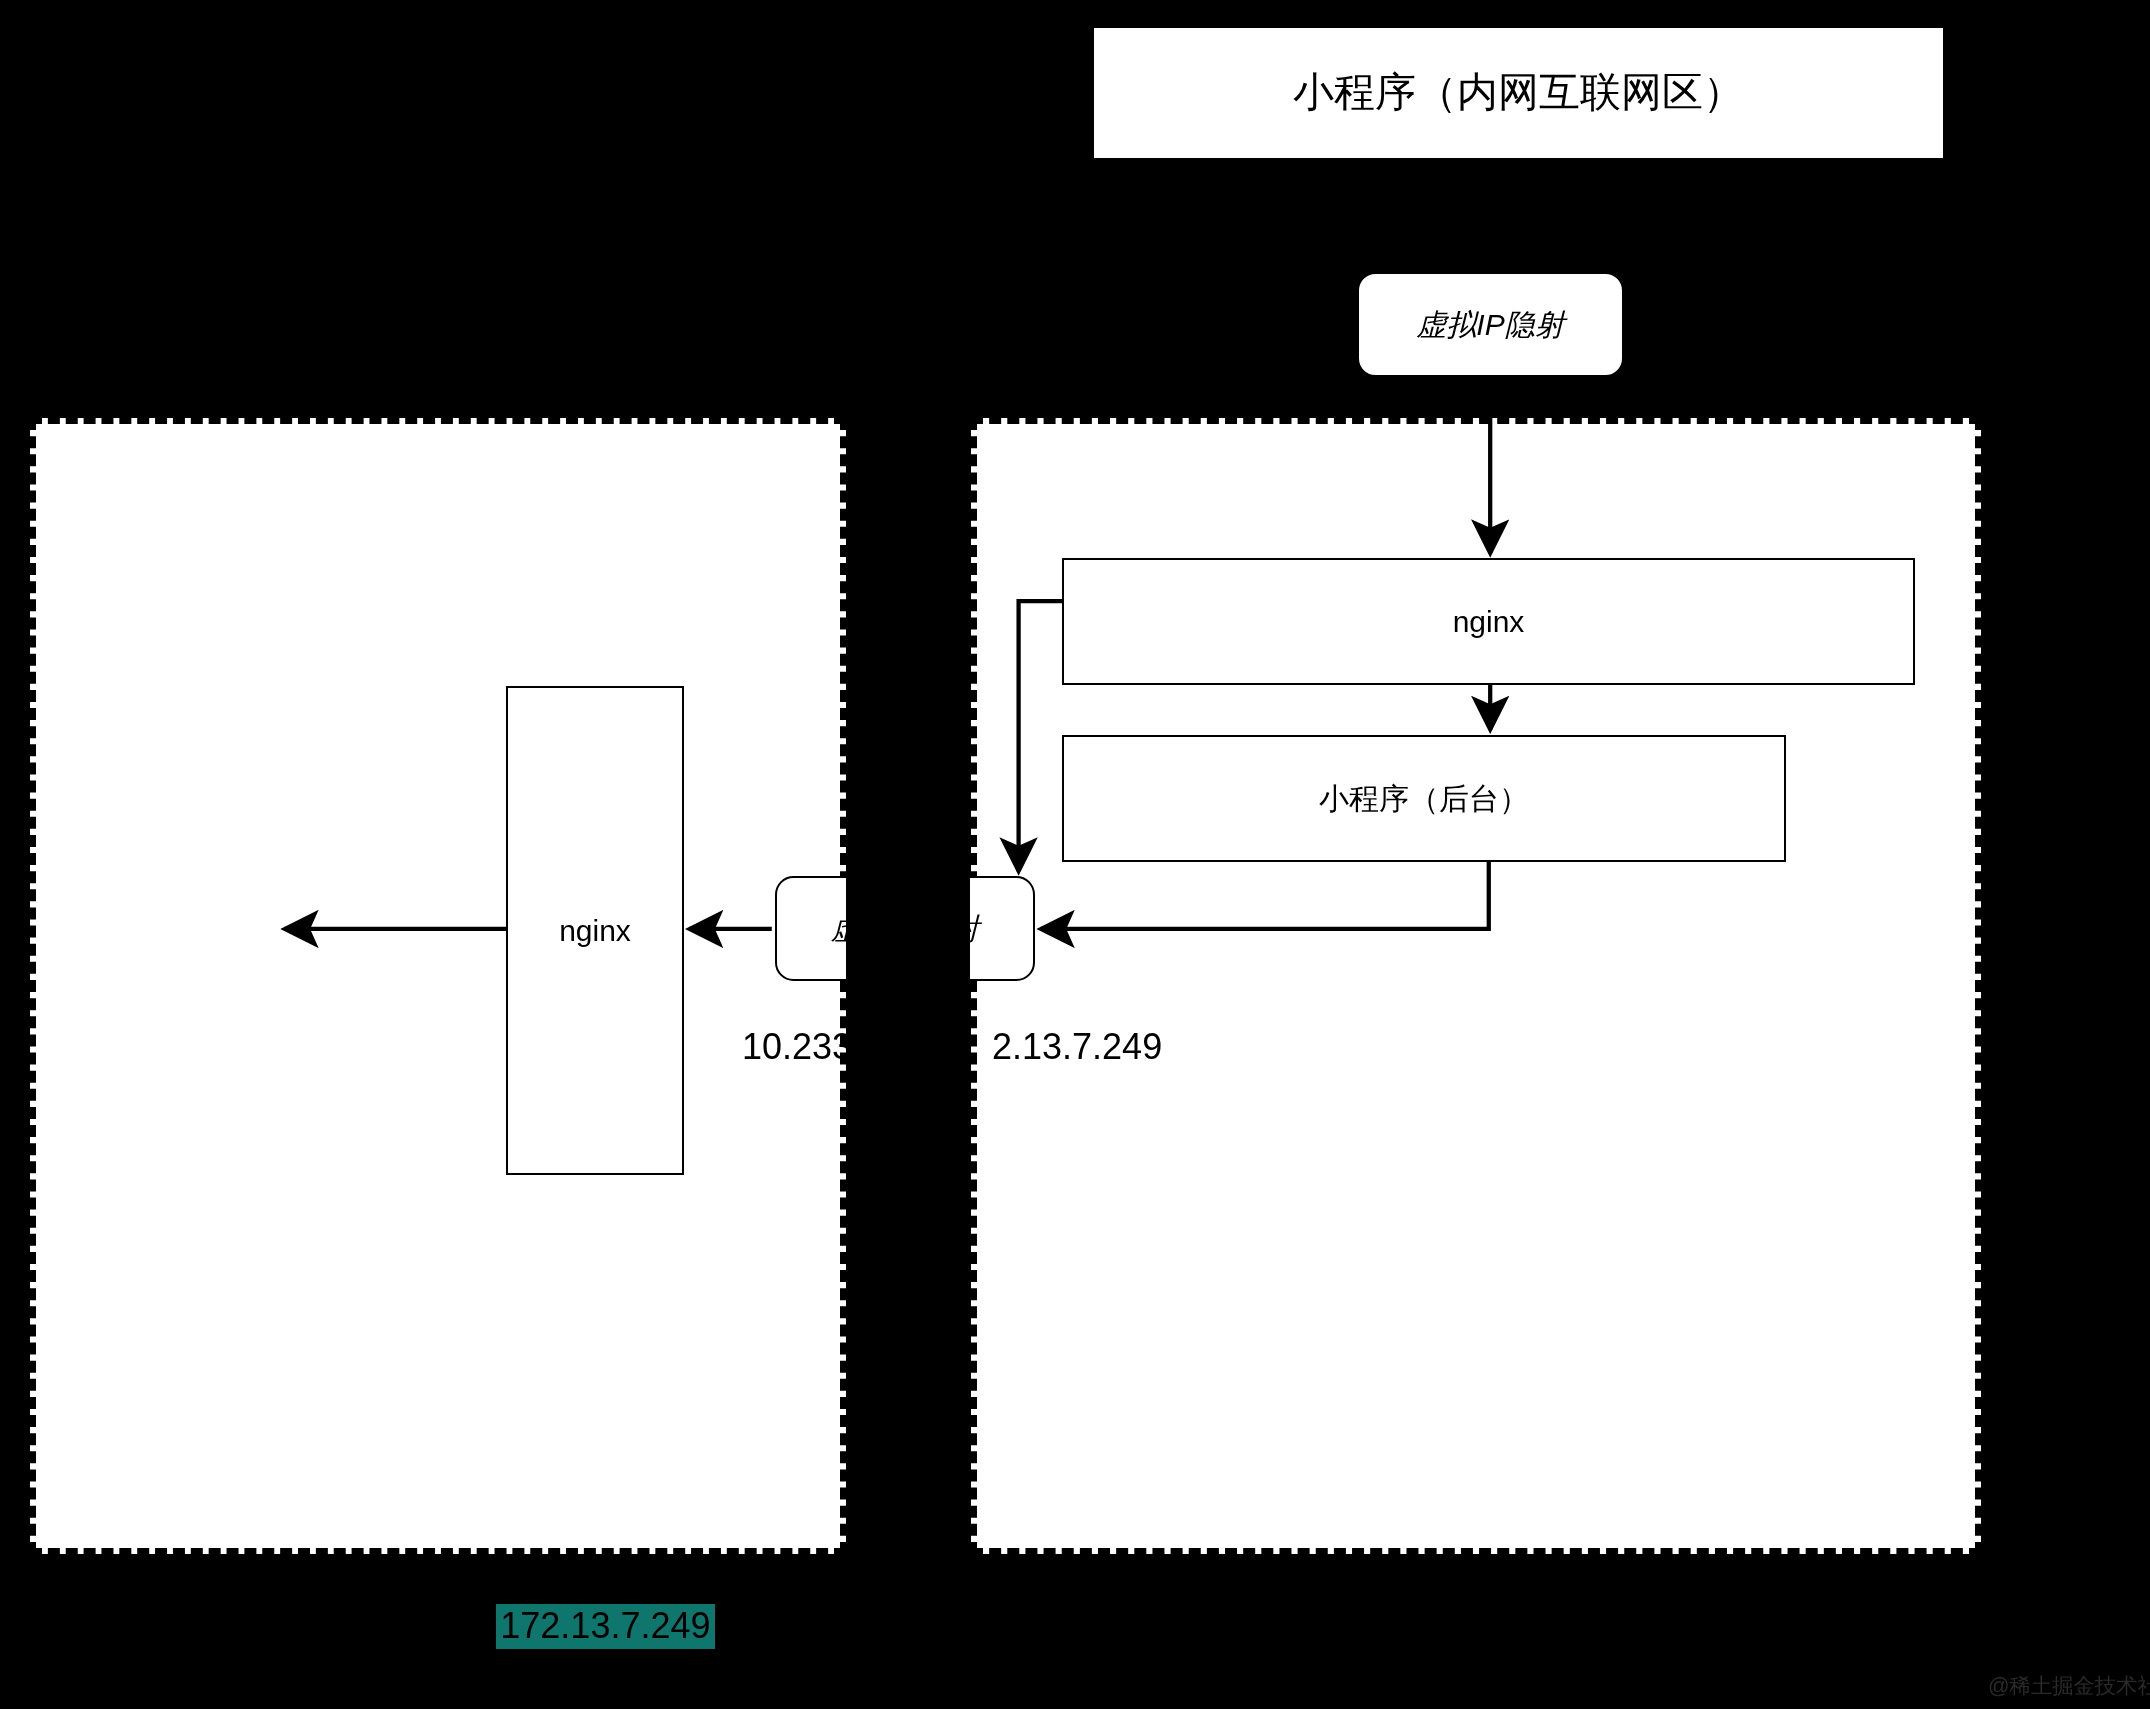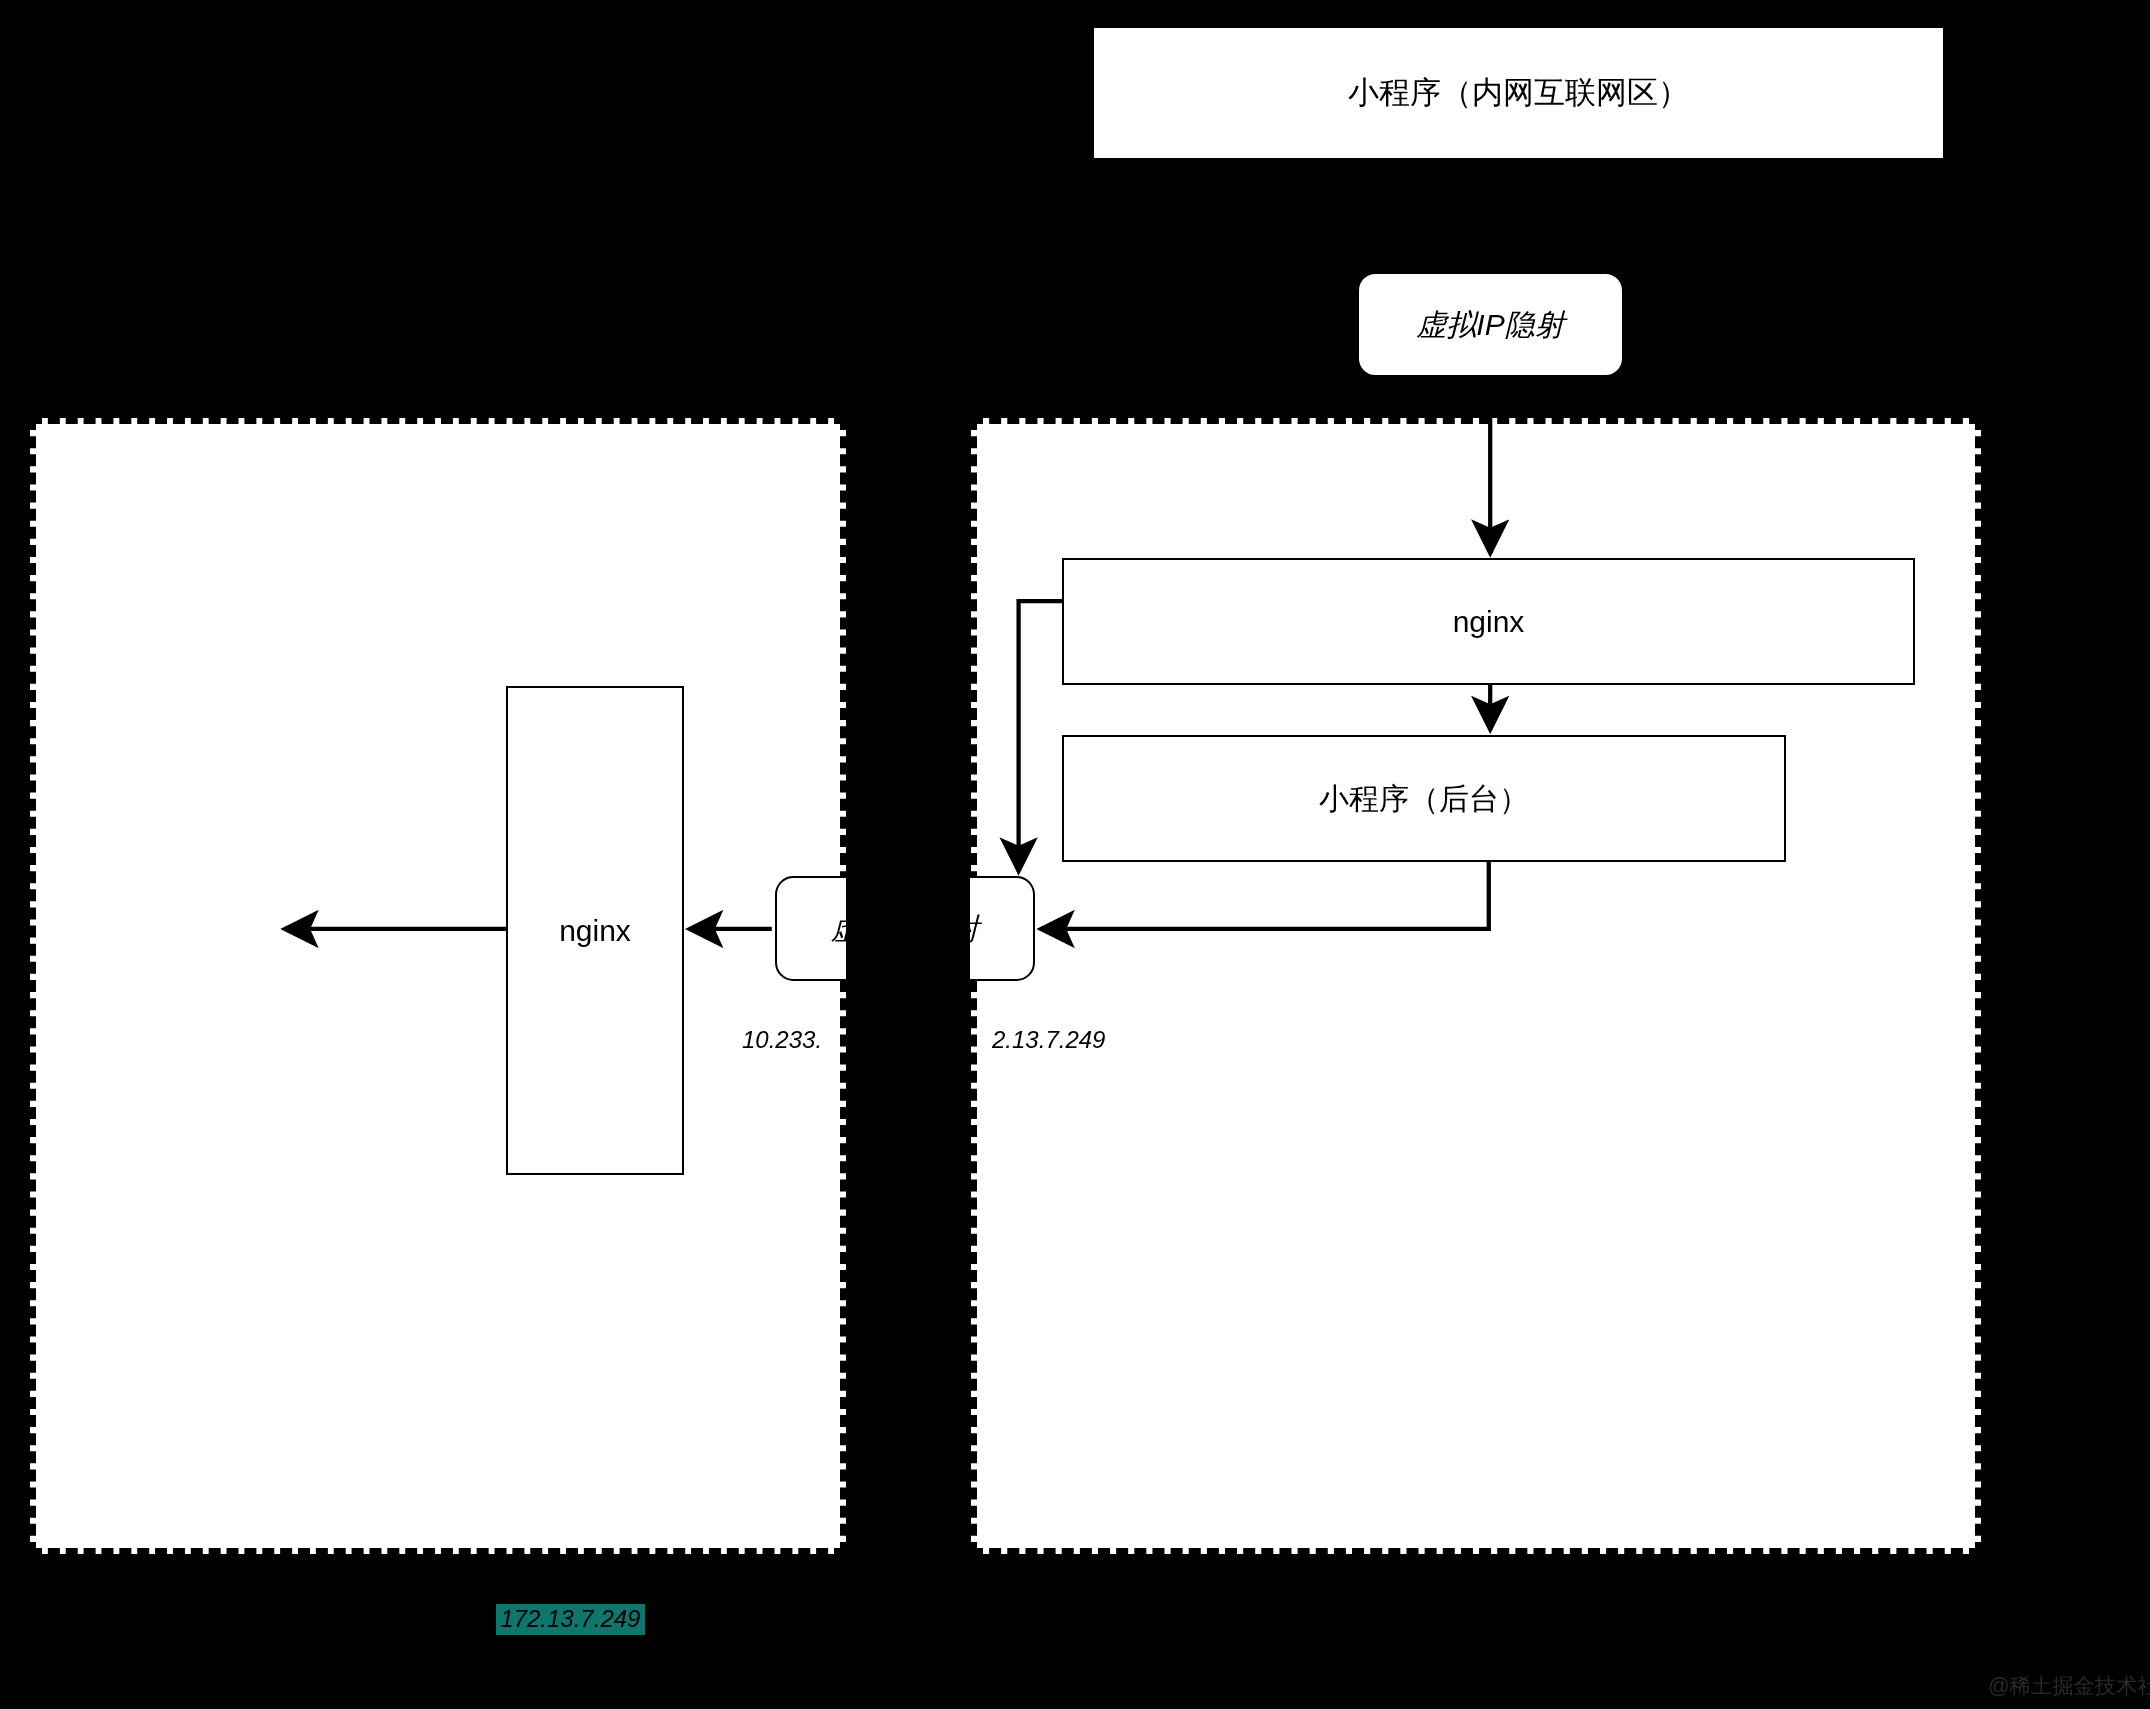--- a/index.html
+++ b/index.html
@@ -65,23 +65,23 @@
     z-index: 5;
     pointer-events: none;
   }
   .watermark {
     position: absolute;
     color: #2a2a2a;
     white-space: nowrap;
     z-index: 9;
     font-size: 21.3px;
   }
-  .fs-big   { font-size: 31px; }
+  .fs-big   { font-size: 41px; }
   .fs-node  { font-size: 30px; }
-  .fs-ip    { font-size: 24px; font-style: italic; }
+  .fs-ip    { font-size: 36px; }
 </style>
 </head>
 <body>
 
 <div id="stage">
 
   <div class="node fs-big" style="left:1092px; top:26px; width:853px; height:134px;">
     <span>小程序（内网互联网区）</span>
   </div>
 

